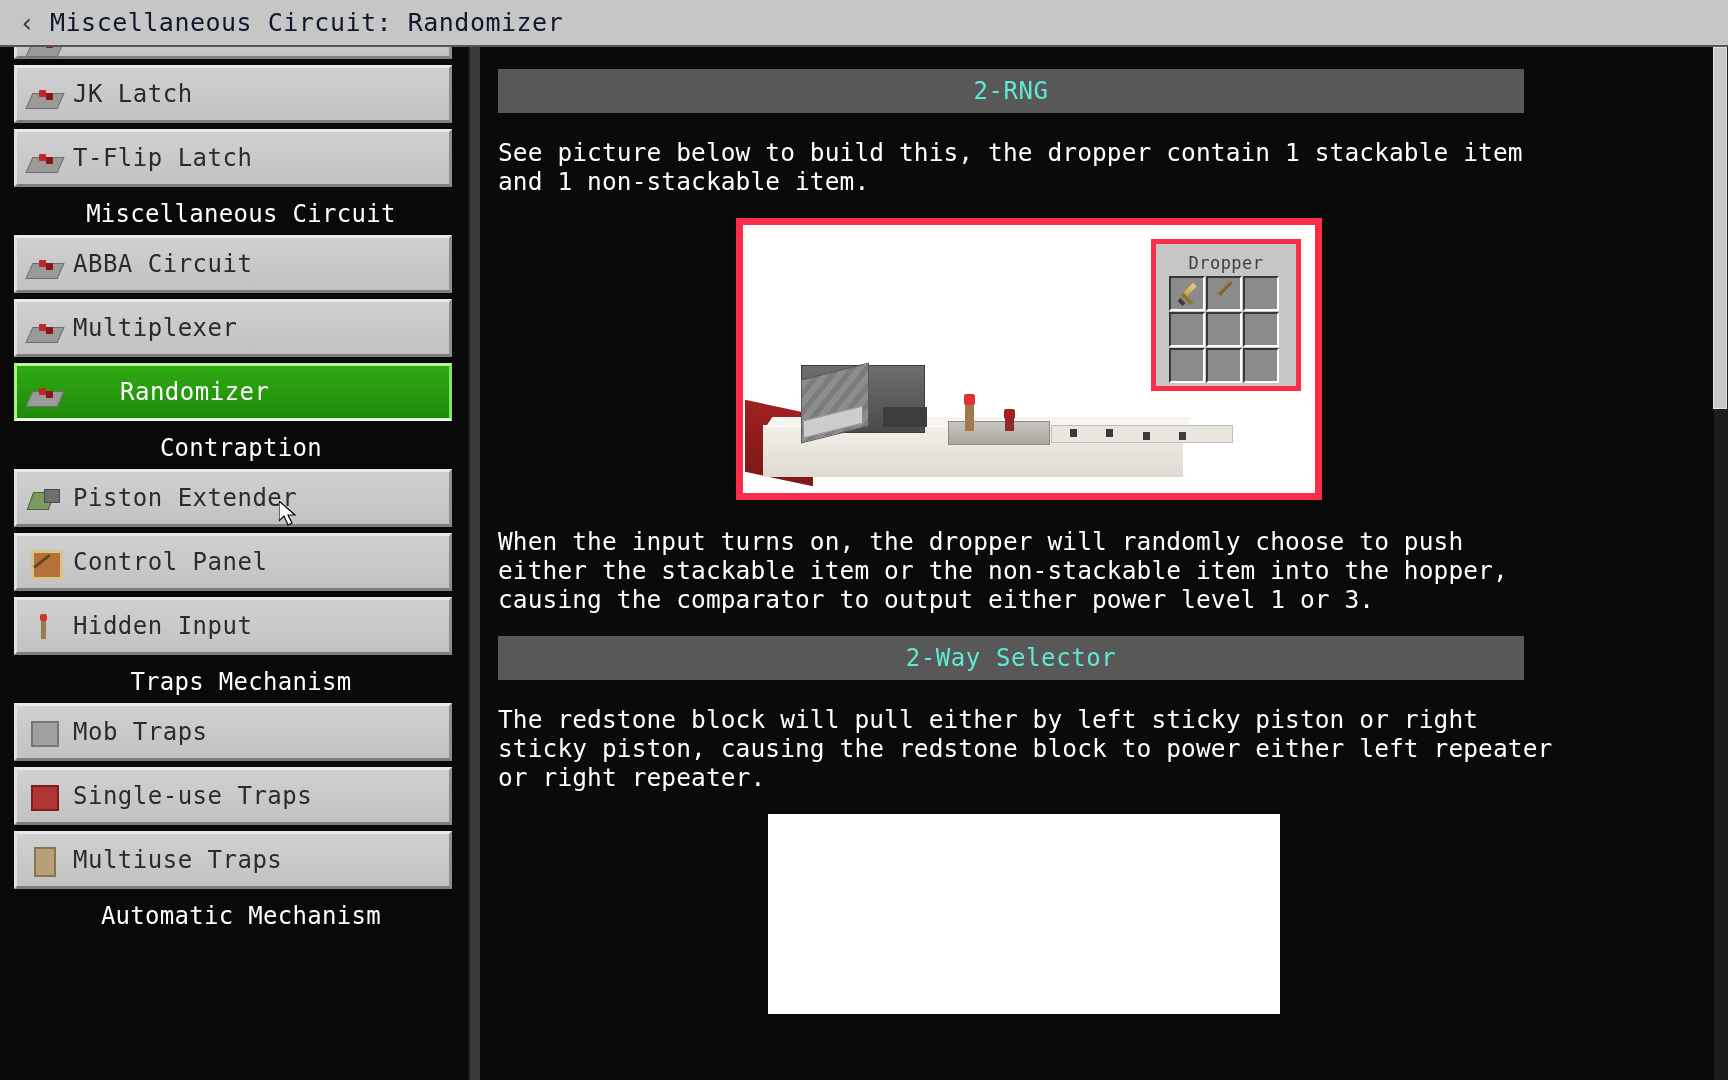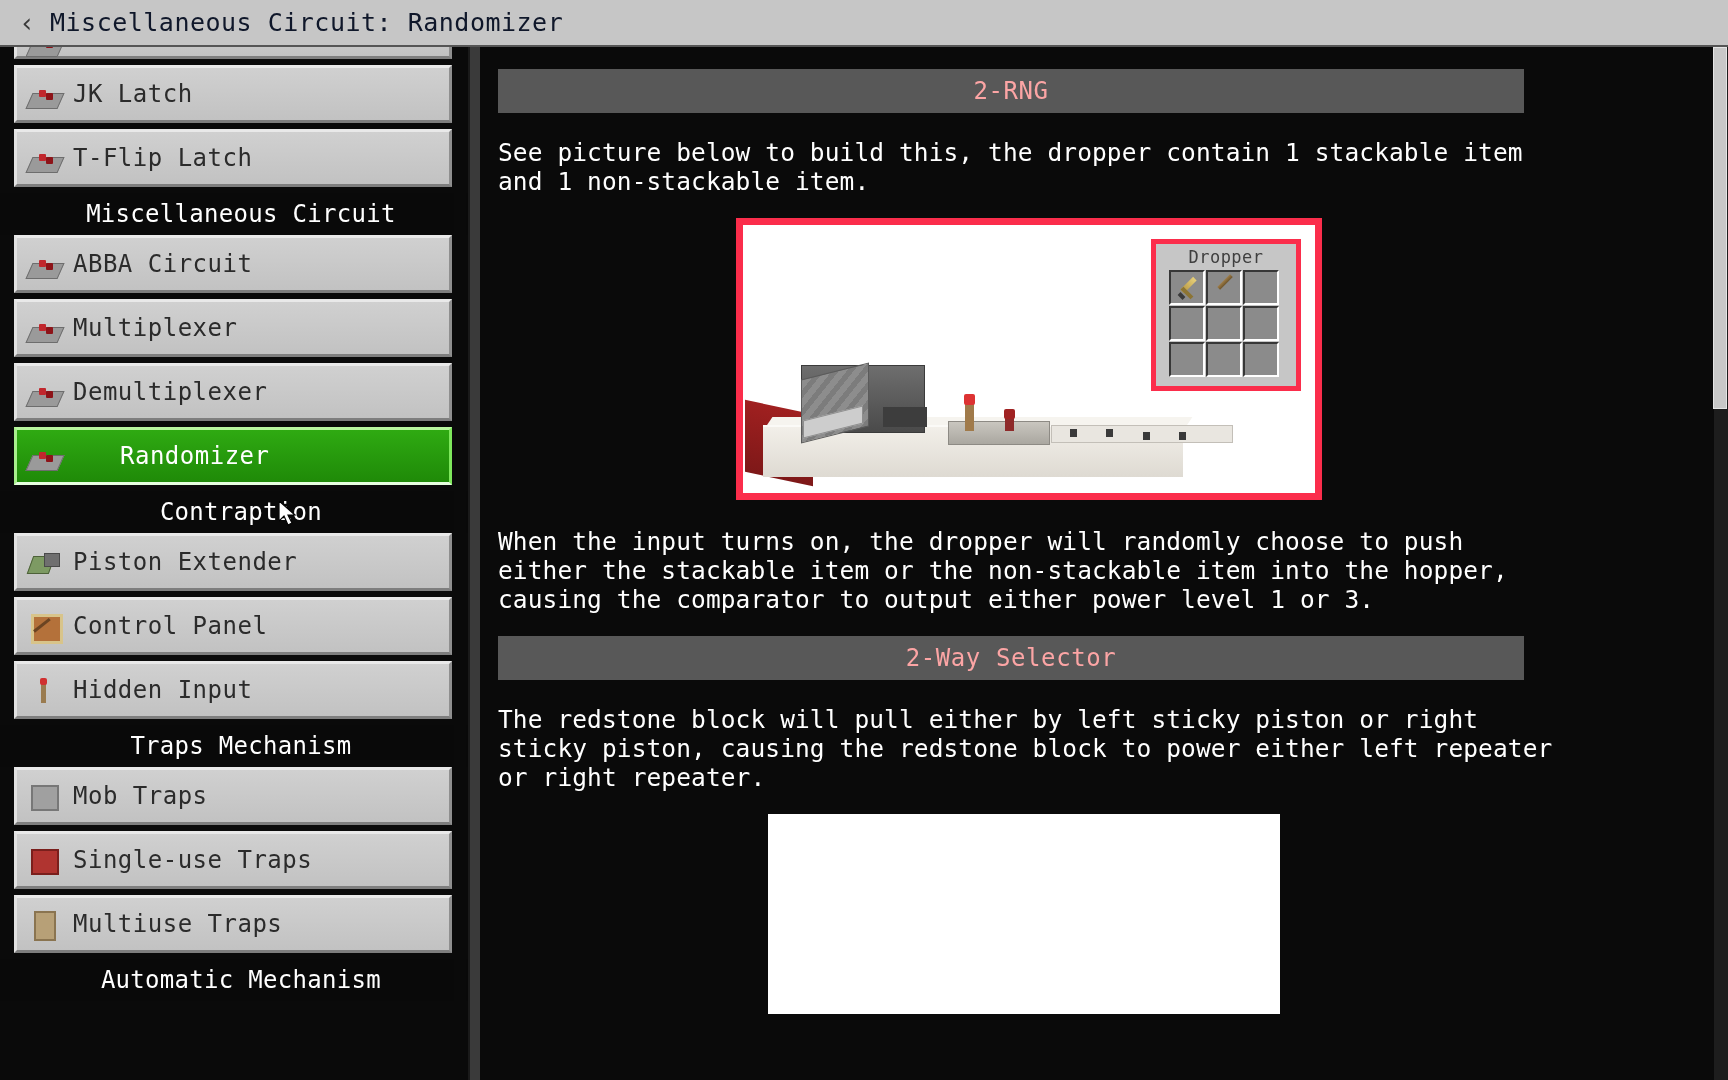--- a/index.html
+++ b/index.html
@@ -193,21 +193,21 @@
     color: #ffffff;
     font-size: 24.5px;
     line-height: 1.17;
     letter-spacing: 0.1px;
     margin: 0 0 22px 0;
     white-space: pre-wrap;
   }
   .section-banner {
     height: 44px;
     background: #585858;
-    color: #fca5a5;
+    color: #5eead4;
     font-size: 24px;
     display: flex;
     align-items: center;
     justify-content: center;
     letter-spacing: 0.6px;
     margin: 8px 0 26px 0;
     width: 1026px;
     cursor: pointer;
   }
 
@@ -293,21 +293,21 @@
   
   .dropper-box {
     position:absolute;
     right: 14px;
     top: 14px;
     width: 150px;
     height: 152px;
     background:#c6c6c6;
     border: 5px solid #fb2d4b;
     box-sizing: border-box;
-    padding: 3px 0 0 0;
+    padding: 9px 0 0 0;
   }
   .dropper-title {
     text-align:center;
     font-size:17px;
     color:#3f3f3f;
     letter-spacing:0.5px;
     margin-bottom:3px;
   }
   .dropper-grid {
     width: 114px;
@@ -434,30 +434,20 @@
           </div>
           <div class="list-item">
             <span class="li-icon">
               <span class="ic">
                 <span class="plate"></span>
                 <span class="dust" style="left:12px;top:13px;"></span>
                 <span class="dust dust2" style="left:19px;top:16px;"></span>
               </span>
             </span>
             <span class="li-label">Multiplexer</span>
-          </div>
-          <div class="list-item">
-            <span class="li-icon">
-              <span class="ic">
-                <span class="plate"></span>
-                <span class="dust" style="left:12px;top:13px;"></span>
-                <span class="dust dust2" style="left:19px;top:16px;"></span>
-              </span>
-            </span>
-            <span class="li-label">Demultiplexer</span>
           </div>
           <div class="list-item selected">
             <span class="li-icon">
               <span class="ic">
                 <span class="plate"></span>
                 <span class="dust" style="left:12px;top:13px;"></span>
                 <span class="dust dust2" style="left:19px;top:16px;"></span>
               </span>
             </span>
             <span class="li-label">Randomizer</span>

